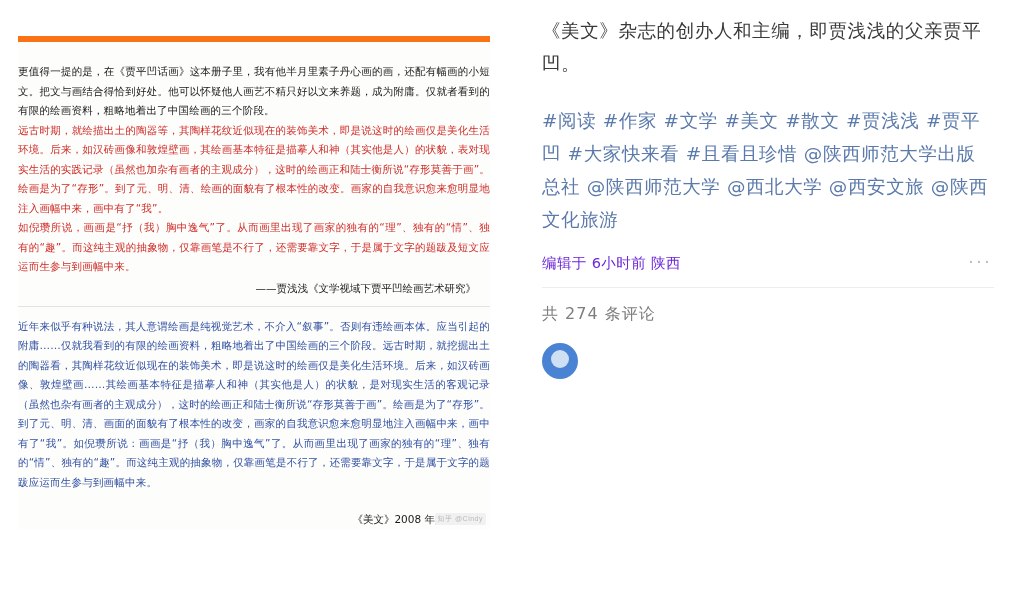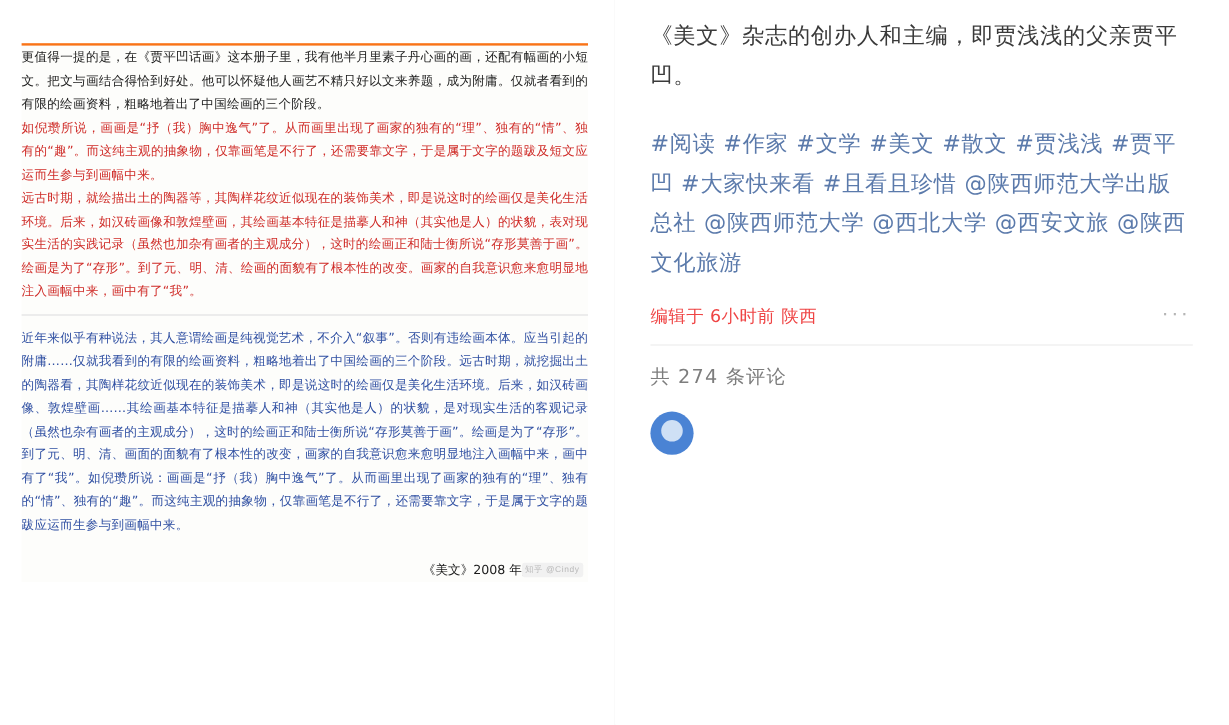--- a/index.html
+++ b/index.html
@@ -27,22 +27,22 @@
     width: 512px;
     height: 604px;
     background: #ffffff;
     box-sizing: border-box;
     padding: 36px 22px 0 18px;
   }
   .doc-page {
     position: relative;
     width: 472px;
     background: #fdfdfb;
-    border-top: 2px solid #f97316;
-    padding-top: 1px;
+    border-top: 6px solid #f97316;
+    padding-top: 20px;
     box-sizing: border-box;
   }
   .para {
     font-family: "DejaVu Sans", sans-serif;
     font-size: 10.5px;
     line-height: 19.5px;
     letter-spacing: 0.2px;
     text-align: justify;
     margin: 0;
     color: #1a1a1a;
@@ -135,21 +135,21 @@
   .meta-row {
     display: flex;
     align-items: center;
     justify-content: space-between;
     margin-top: 6px;
     padding-bottom: 14px;
   }
   .meta-text {
     font-family: "DejaVu Sans", sans-serif;
     font-size: 14.5px;
-    color: #ef4444;
+    color: #6d28d9;
     letter-spacing: 0.4px;
   }
   .more-dots {
     font-size: 18px;
     color: #b5b5b5;
     letter-spacing: 2px;
     line-height: 10px;
     padding: 0 2px 6px 2px;
   }
   .h-divider {
@@ -190,23 +190,24 @@
 </style>
 </head>
 <body>
 
 <div class="screen">
 
   <div class="doc-panel">
     <div class="doc-page">
 
       <p class="para">更值得一提的是，在《贾平凹话画》这本册子里，我有他半月里素子丹心画的画，还配有幅画的小短文。把文与画结合得恰到好处。他可以怀疑他人画艺不精只好以文来养题，成为附庸。仅就者看到的有限的绘画资料，粗略地着出了中国绘画的三个阶段。</p>
+      <p class="para red">远古时期，就绘描出土的陶器等，其陶样花纹近似现在的装饰美术，即是说这时的绘画仅是美化生活环境。后来，如汉砖画像和敦煌壁画，其绘画基本特征是描摹人和神（其实他是人）的状貌，表对现实生活的实践记录（虽然也加杂有画者的主观成分），这时的绘画正和陆士衡所说“存形莫善于画”。绘画是为了“存形”。到了元、明、清、绘画的面貌有了根本性的改变。画家的自我意识愈来愈明显地注入画幅中来，画中有了“我”。</p>
       <p class="para red">如倪瓒所说，画画是“抒（我）胸中逸气”了。从而画里出现了画家的独有的“理”、独有的“情”、独有的“趣”。而这纯主观的抽象物，仅靠画笔是不行了，还需要靠文字，于是属于文字的题跋及短文应运而生参与到画幅中来。</p>
-      <p class="para red">远古时期，就绘描出土的陶器等，其陶样花纹近似现在的装饰美术，即是说这时的绘画仅是美化生活环境。后来，如汉砖画像和敦煌壁画，其绘画基本特征是描摹人和神（其实他是人）的状貌，表对现实生活的实践记录（虽然也加杂有画者的主观成分），这时的绘画正和陆士衡所说“存形莫善于画”。绘画是为了“存形”。到了元、明、清、绘画的面貌有了根本性的改变。画家的自我意识愈来愈明显地注入画幅中来，画中有了“我”。</p>
-
+
+      <p class="cite">——贾浅浅《文学视域下贾平凹绘画艺术研究》</p>
 
       <div class="rule"></div>
 
       <p class="para blue">近年来似乎有种说法，其人意谓绘画是纯视觉艺术，不介入“叙事”。否则有违绘画本体。应当引起的附庸……仅就我看到的有限的绘画资料，粗略地着出了中国绘画的三个阶段。远古时期，就挖掘出土的陶器看，其陶样花纹近似现在的装饰美术，即是说这时的绘画仅是美化生活环境。后来，如汉砖画像、敦煌壁画……其绘画基本特征是描摹人和神（其实他是人）的状貌，是对现实生活的客观记录（虽然也杂有画者的主观成分），这时的绘画正和陆士衡所说“存形莫善于画”。绘画是为了“存形”。到了元、明、清、画面的面貌有了根本性的改变，画家的自我意识愈来愈明显地注入画幅中来，画中有了“我”。如倪瓒所说：画画是“抒（我）胸中逸气”了。从而画里出现了画家的独有的“理”、独有的“情”、独有的“趣”。而这纯主观的抽象物，仅靠画笔是不行了，还需要靠文字，于是属于文字的题跋应运而生参与到画幅中来。</p>
 
       <div class="block-gap"></div>
 
       <p class="cite">《美文》2008 年第 12 期</p>
 
       <div class="watermark">知乎 @Cindy</div>

